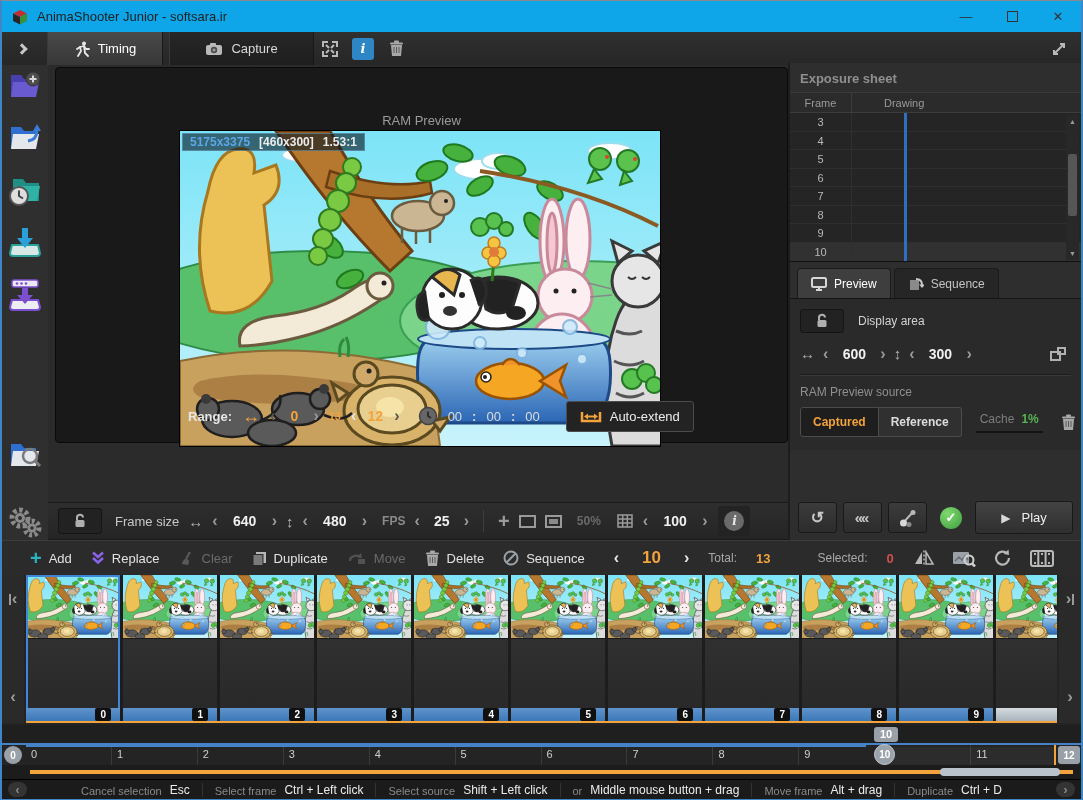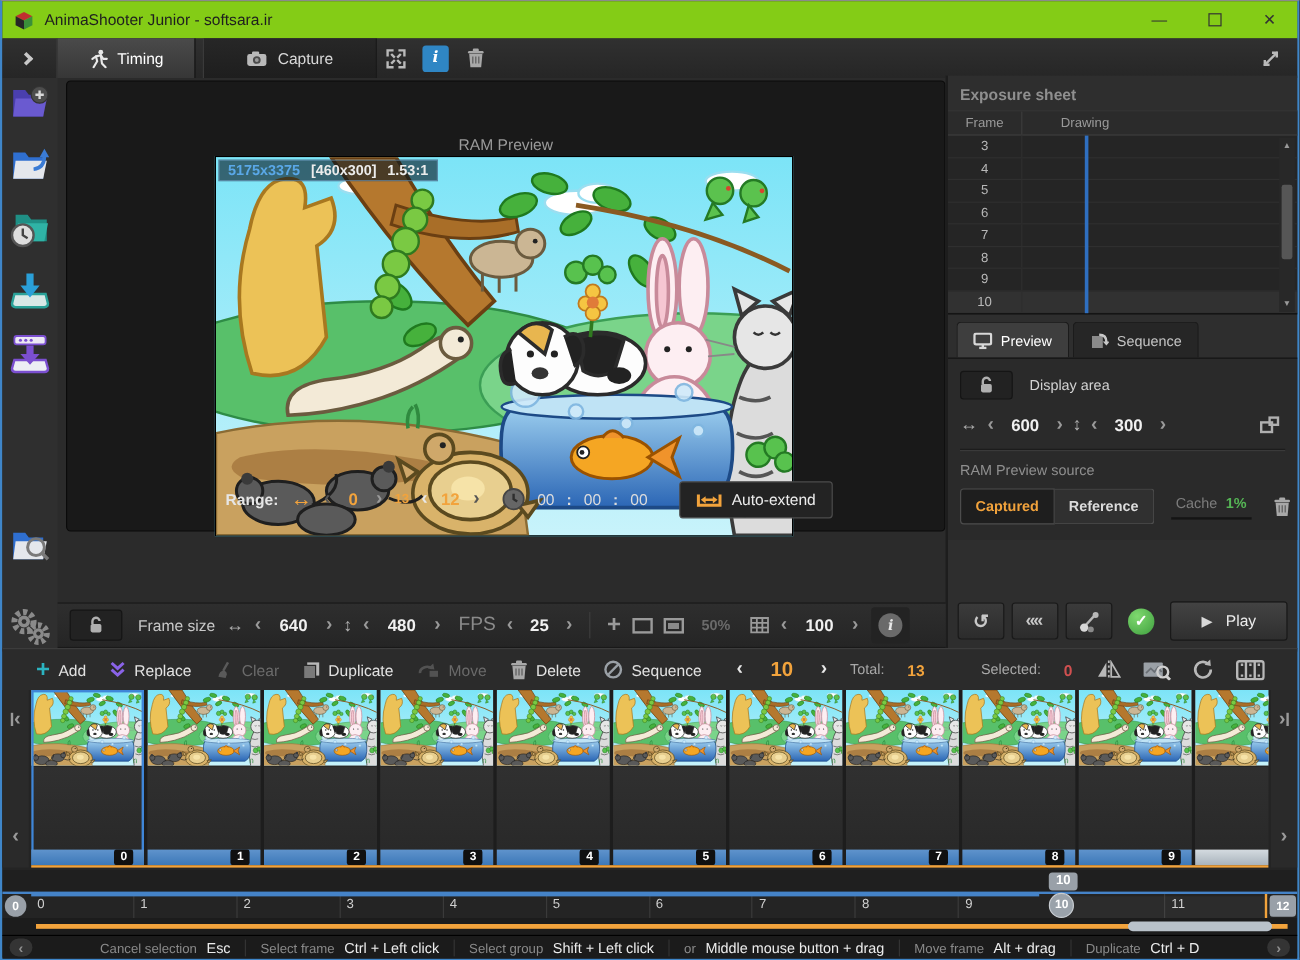--- a/index.html
+++ b/index.html
@@ -5,21 +5,21 @@
   * { margin:0; padding:0; box-sizing:border-box; }
   html,body { width:1083px; height:800px; }
   body { font-family:"Liberation Sans", sans-serif; background:#2b2b2b; overflow:hidden;
          -webkit-user-select:none; user-select:none; cursor:default; }
   #window { position:relative; width:1083px; height:800px;
             border:2px solid var(--window-border,#3f86c9); border-top:1px solid #8a8a8a;
             background:#2b2b2b; }
   svg { display:block; }
 
   
-  #titlebar { height:31px; background:#84cc16; display:flex; align-items:center; padding-left:10px; }
+  #titlebar { height:31px; background:#0ea5e9; display:flex; align-items:center; padding-left:10px; }
   #titlebar .title { margin-left:9px; font-size:13px; color:#1f1f1f; }
   #win-controls { margin-left:auto; display:flex; height:100%; }
   #win-controls .wc { width:46px; height:100%; display:flex; align-items:center; justify-content:center;
                       color:#333; font-size:13px; }
   .maxbox { display:inline-block; width:11px; height:11px; border:1.5px solid #333; }
 
   
   #toolbar { position:relative; height:33px; background:linear-gradient(#303030,#262626);
              display:flex; align-items:stretch; }
   .tb-chevron { width:40px; display:flex; align-items:center; justify-content:center; }
@@ -134,21 +134,21 @@
               justify-content:center; gap:11px; color:#ececec; font-size:13px; }
   #play-btn .tri { font-size:12px; color:#d8d8d8; }
 
   
   #frame-size-bar { position:absolute; left:46px; top:501px; width:740px; height:38px;
                     background:linear-gradient(#2e2e2e,#252525); border-top:1px solid #191919;
                     border-bottom:1px solid #191919; display:flex; align-items:center;
                     gap:9px; padding:0 10px; }
   #frame-size-bar .lockbtn { width:44px; height:26px; }
   #frame-size-bar .flabel { color:#c8c8c8; font-size:13px; margin-left:4px; }
-  .fps-label { color:#8a8a8a; font-size:16px; font-weight:normal; margin-left:6px; }
+  .fps-label { color:#8a8a8a; font-size:12px; font-weight:bold; margin-left:6px; }
   .vsep { width:1px; height:22px; background:#3e3e3e; margin:0 5px; }
   .plus-glyph { color:#9a9a9a; font-size:20px; font-weight:bold; }
   .rect-icon { width:17px; height:13px; border:2px solid #9a9a9a; }
   .rect-icon.filled { padding:2px; background:#8a8a8a; background-clip:content-box; }
   .zoom-label { color:#6a6a6a; font-size:12px; font-weight:bold; margin:0 6px; }
   .info-circle { width:20px; height:20px; border-radius:50%; background:#6a6a6a; color:#e8e8e8;
                  font-weight:bold; font-size:12px; font-family:"DejaVu Serif",serif; font-style:italic;
                  display:flex; align-items:center; justify-content:center; }
   .info-slot { width:32px; height:30px; background:#232323; border-radius:3px; display:flex;
                align-items:center; justify-content:center; margin-left:2px; }
@@ -1031,21 +1031,21 @@
     <div class="hints">
         <span class="hint">
           <span class="hint-label">Cancel selection</span>
           <span class="hint-key">Esc</span>
         </span>
         <span class="hint">
           <span class="hint-label">Select frame</span>
           <span class="hint-key">Ctrl + Left click</span>
         </span>
         <span class="hint">
-          <span class="hint-label">Select group</span>
+          <span class="hint-label">Select source</span>
           <span class="hint-key">Shift + Left click</span>
         </span>
         <span class="hint">
           <span class="hint-label">or</span>
           <span class="hint-key">Middle mouse button + drag</span>
         </span>
         <span class="hint">
           <span class="hint-label">Move frame</span>
           <span class="hint-key">Alt + drag</span>
         </span>

